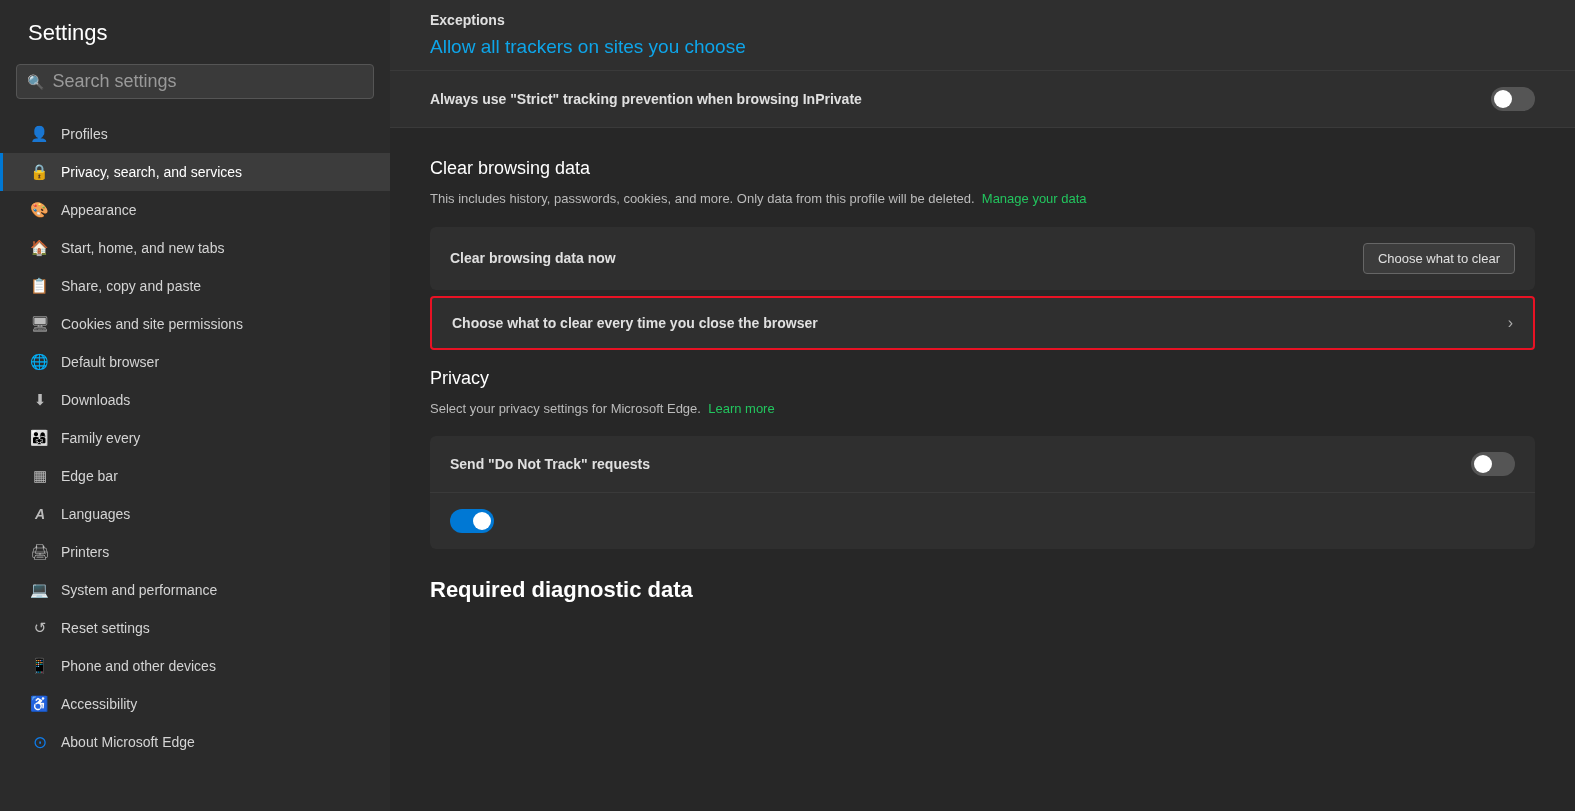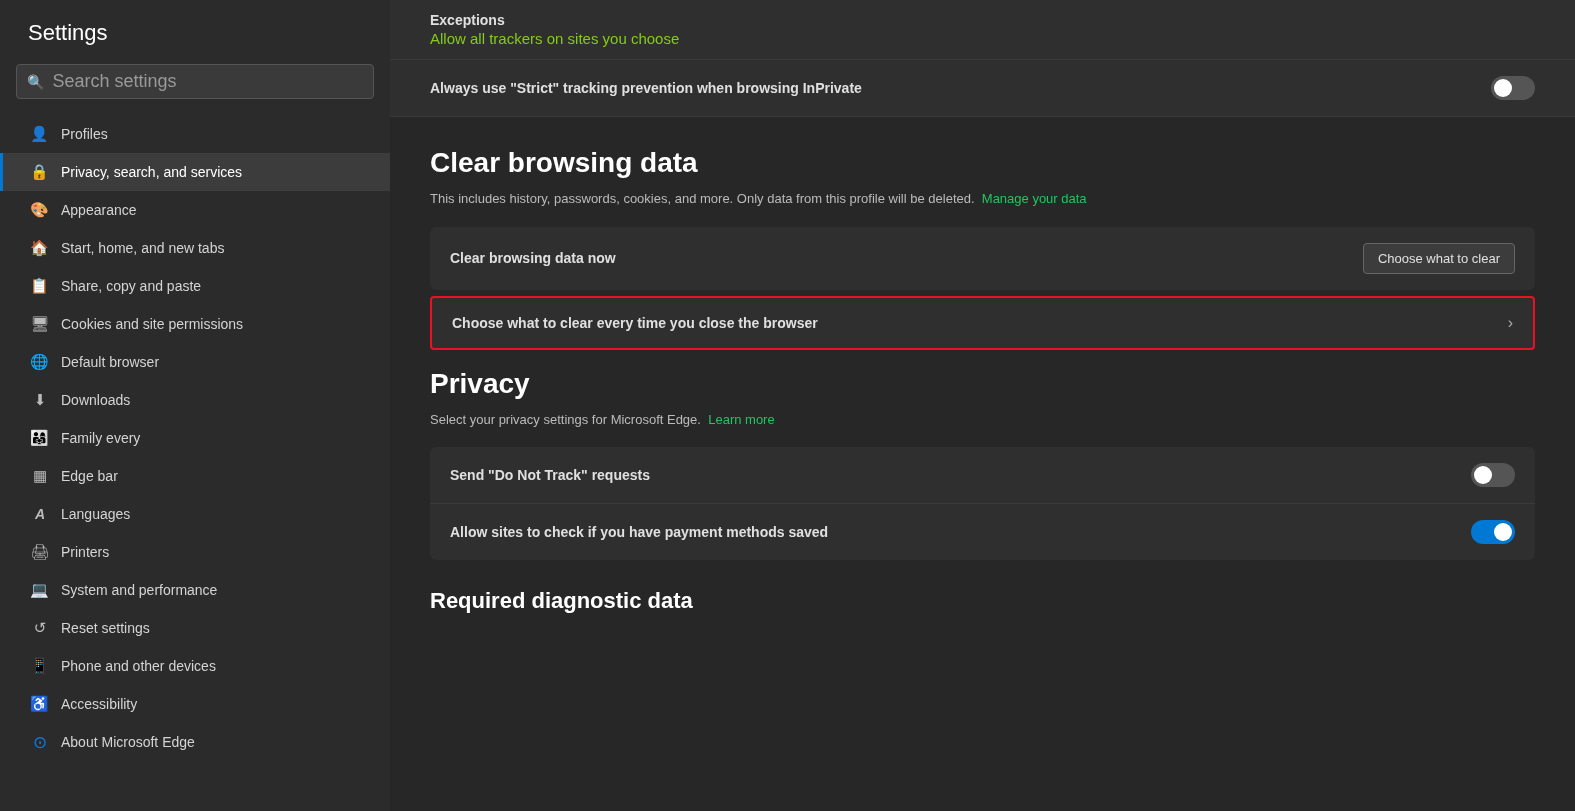--- a/index.html
+++ b/index.html
@@ -97,23 +97,23 @@
       display: flex;
       justify-content: space-between;
       align-items: center;
     }
     .top-bar-title {
       font-size: 14px;
       font-weight: 600;
       color: #e0e0e0;
     }
     .top-bar-sub {
-      font-size: 15px;
-      color: #84cc16;
-      margin-top: 2px;
+      font-size: 19px;
+      color: #0ea5e9;
+      margin-top: 8px;
     }
     .toggle-off {
       width: 44px;
       height: 24px;
       background: #555;
       border-radius: 12px;
       display: flex;
       align-items: center;
       padding: 2px 3px;
       cursor: pointer;
@@ -145,22 +145,22 @@
       border-radius: 50%;
       position: absolute;
       right: 3px;
     }
 
     .content {
       padding: 30px 40px;
     }
 
     .section-header {
-      font-size: 28px;
-      font-weight: 700;
+      font-size: 18px;
+      font-weight: 400;
       color: #fff;
       margin-bottom: 10px;
     }
     .section-desc {
       font-size: 13px;
       color: #bbb;
       margin-bottom: 18px;
       line-height: 1.5;
     }
     .link-blue {
@@ -368,21 +368,20 @@
     <div class="privacy-card">
 
       <div class="privacy-row">
         <span class="privacy-row-label">Send "Do Not Track" requests</span>
         <div class="toggle-off">
           <div class="knob"></div>
         </div>
       </div>
 
       <div class="privacy-row">
-        <span class="privacy-row-label">Allow sites to check if you have payment methods saved</span>
         <div class="toggle-on">
           <div class="knob"></div>
         </div>
       </div>
     </div>
 
     <div class="required-section">
       <div class="required-header">Required diagnostic data</div>
     </div>
 

